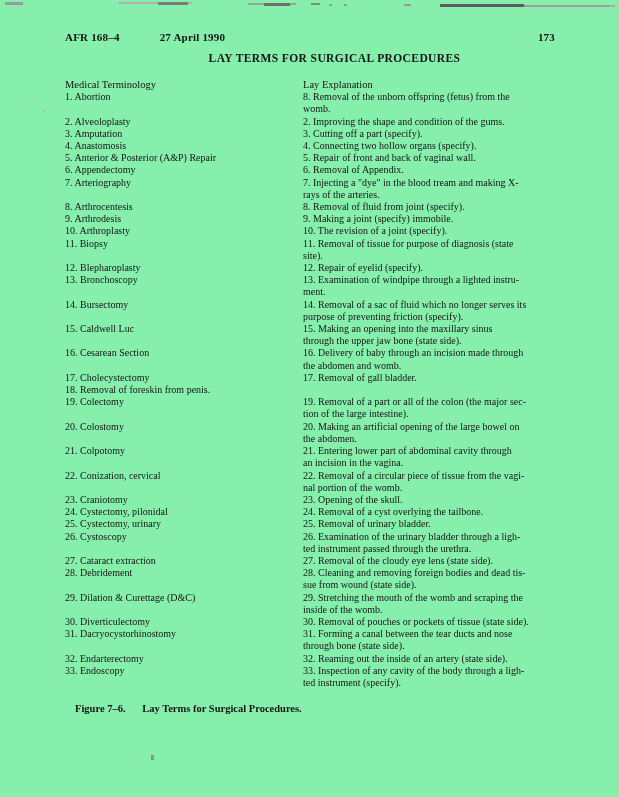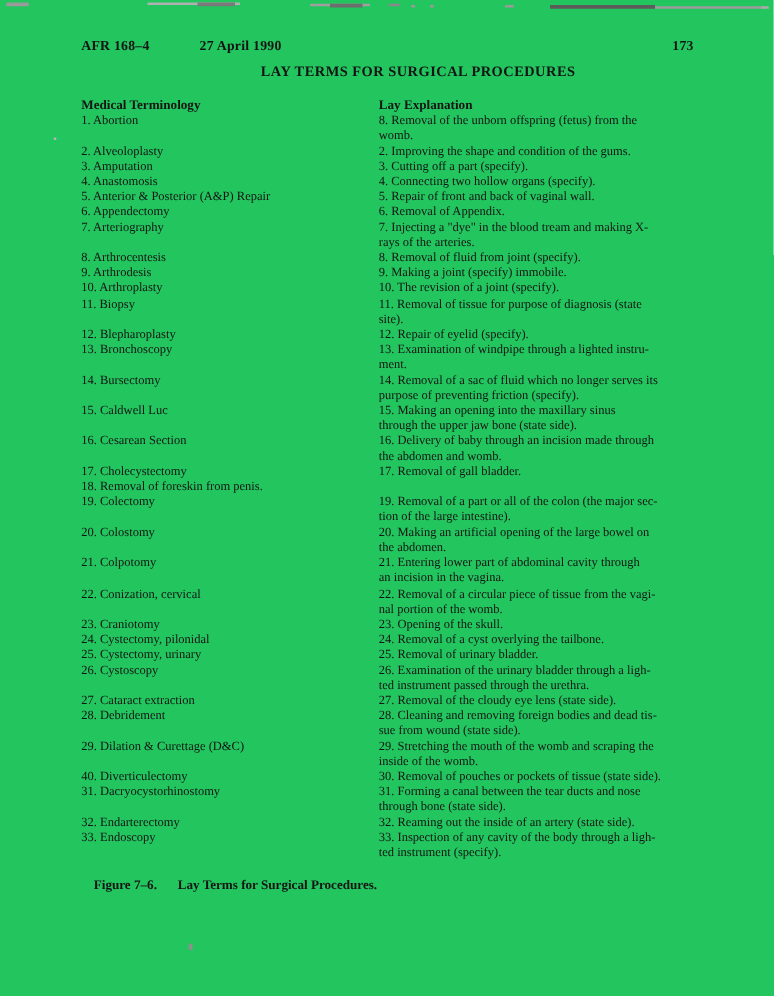--- a/index.html
+++ b/index.html
@@ -11,21 +11,21 @@
     width: 619px;
     height: 797px;
     position: relative;
     overflow: hidden;
     font-family: "Liberation Serif", "DejaVu Serif", serif;
     color: #141414;
   }
   .page {
     position: absolute;
     inset: 0;
-    background: #22c55e;
+    background: #86efac;
   }
   
   .artifact {
     position: absolute;
     pointer-events: none;
   }
   
   .doc-header {
     position: absolute;
     top: 31px;
@@ -70,21 +70,21 @@
   }
   .cell.term {
     width: 238px;
     flex: 0 0 238px;
   }
   .cell.expl {
     width: 307px;
     flex: 0 0 307px;
   }
   .row.header-row .cell {
-    font-weight: bold;
+    font-weight: normal;
     font-size: 10.5px;
   }
   
   .fig-caption {
     position: absolute;
     top: 703px;
     left: 75px;
     font-weight: bold;
     font-size: 10.5px;
   }
@@ -247,21 +247,21 @@
           <div class="cell term">28. Debridement</div>
           <div class="cell expl">28. Cleaning and removing foreign bodies and dead tis-
 sue from wound (state side).</div>
         </div>
         <div class="row">
           <div class="cell term">29. Dilation &amp; Curettage (D&amp;C)</div>
           <div class="cell expl">29. Stretching the mouth of the womb and scraping the
 inside of the womb.</div>
         </div>
         <div class="row">
-          <div class="cell term">40. Diverticulectomy</div>
+          <div class="cell term">30. Diverticulectomy</div>
           <div class="cell expl">30. Removal of pouches or pockets of tissue (state side).</div>
         </div>
         <div class="row">
           <div class="cell term">31. Dacryocystorhinostomy</div>
           <div class="cell expl">31. Forming a canal between the tear ducts and nose
 through bone (state side).</div>
         </div>
         <div class="row">
           <div class="cell term">32. Endarterectomy</div>
           <div class="cell expl">32. Reaming out the inside of an artery (state side).</div>

